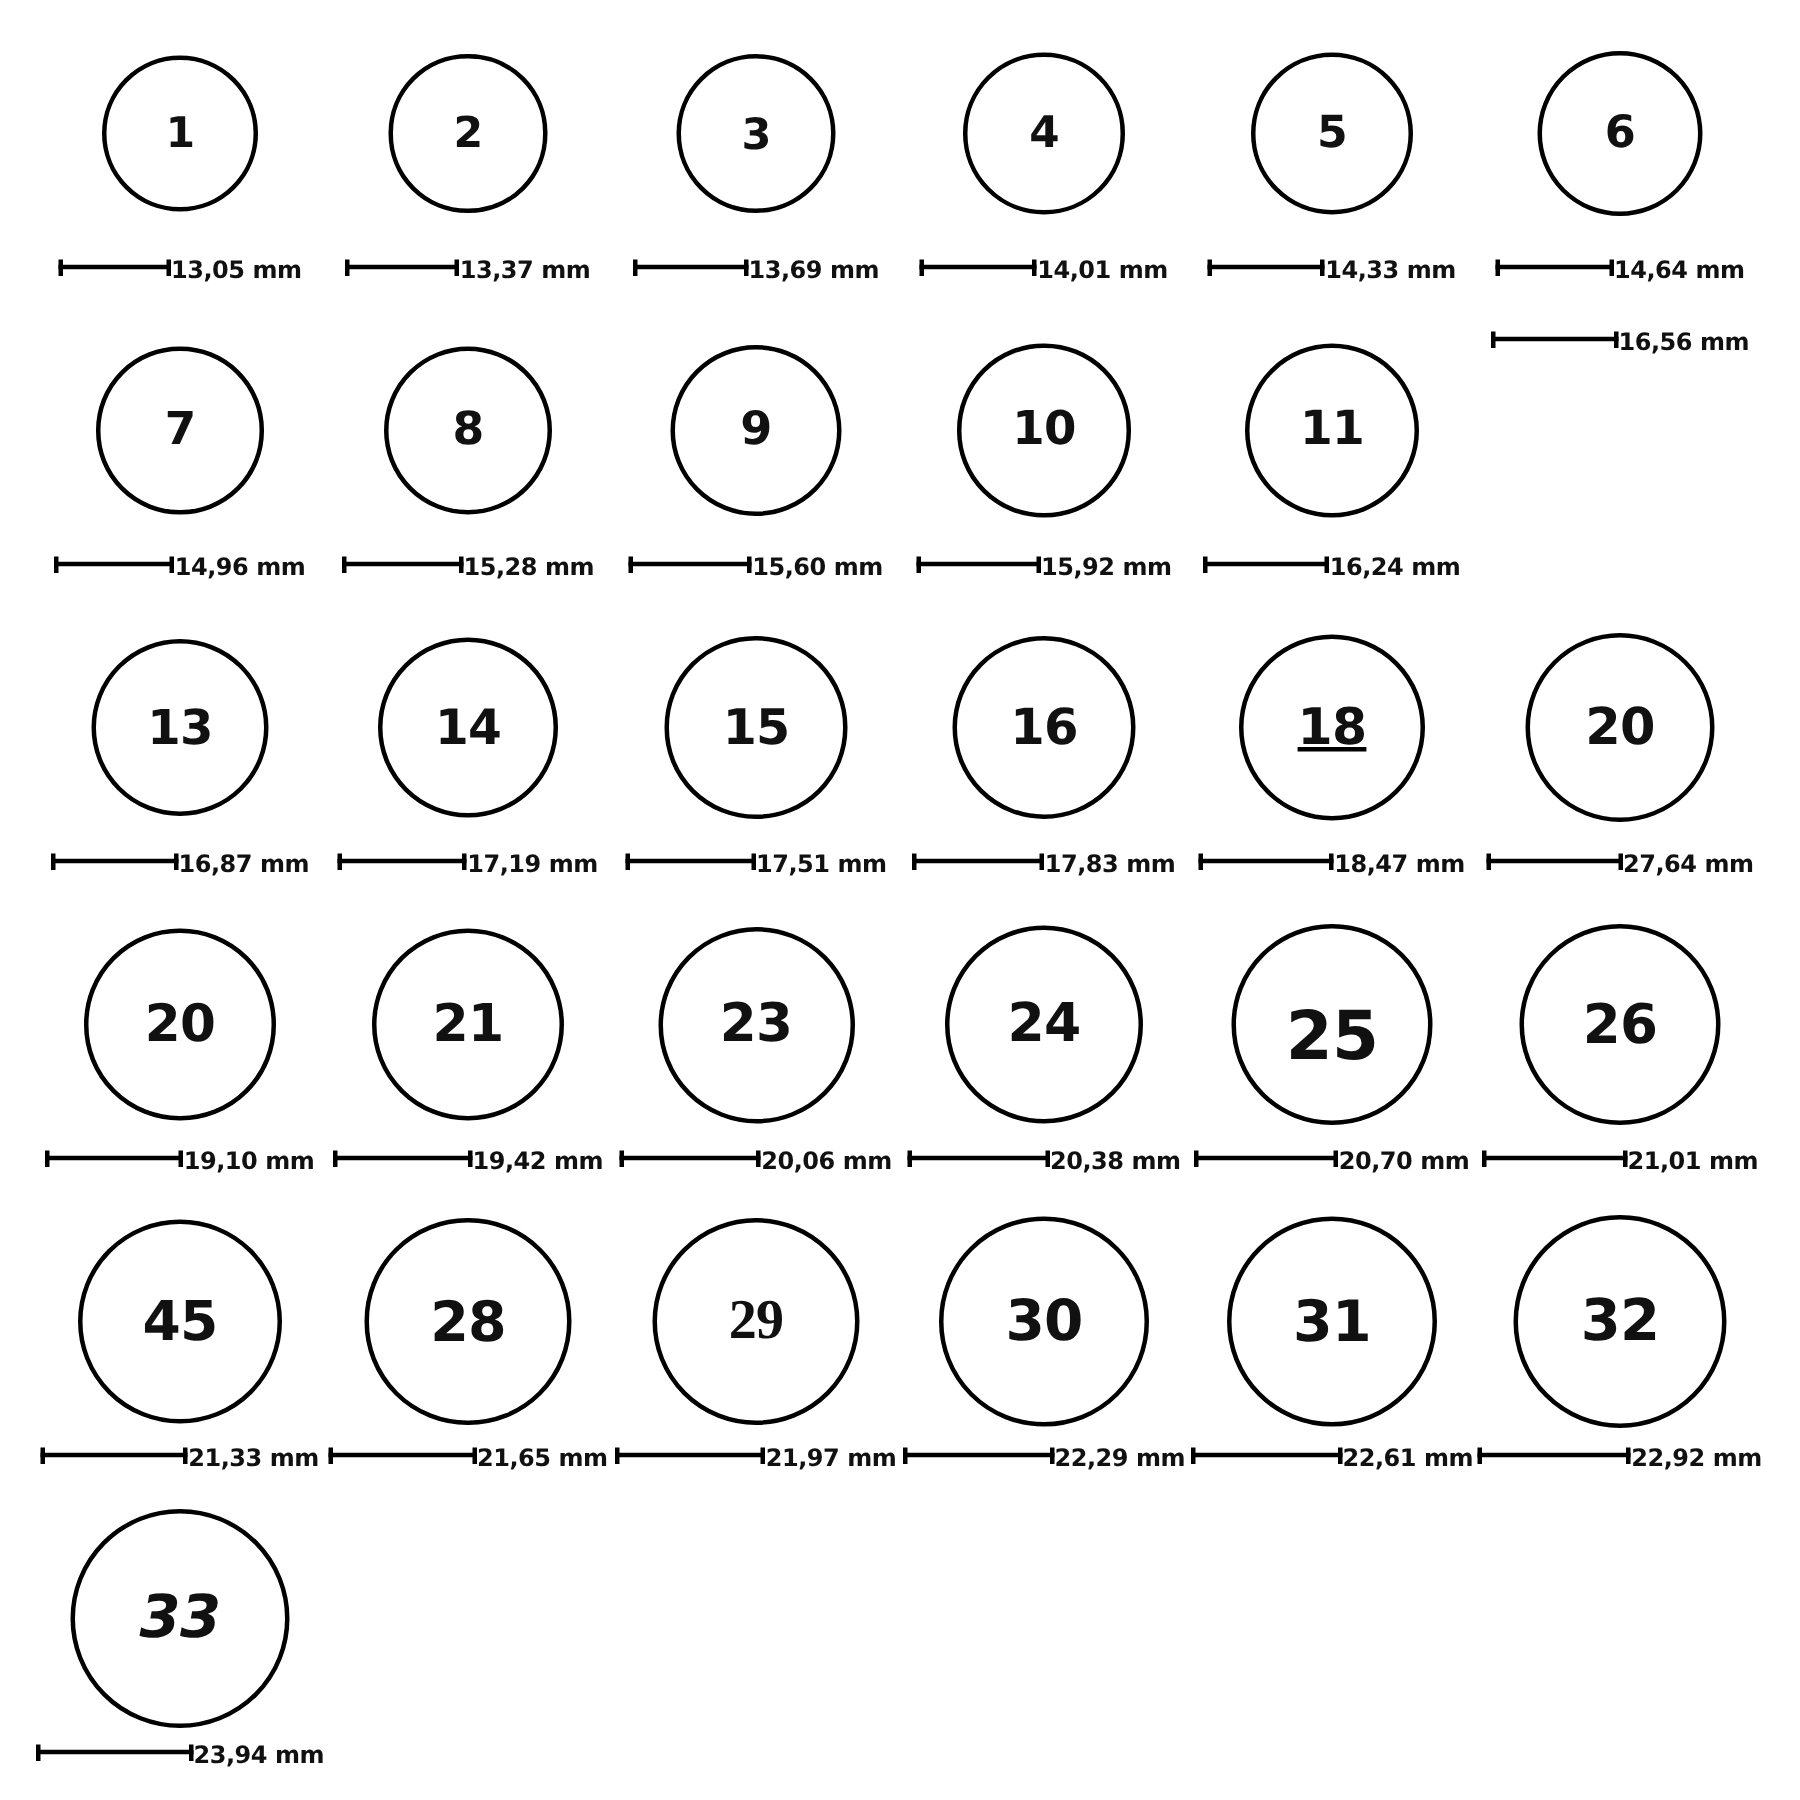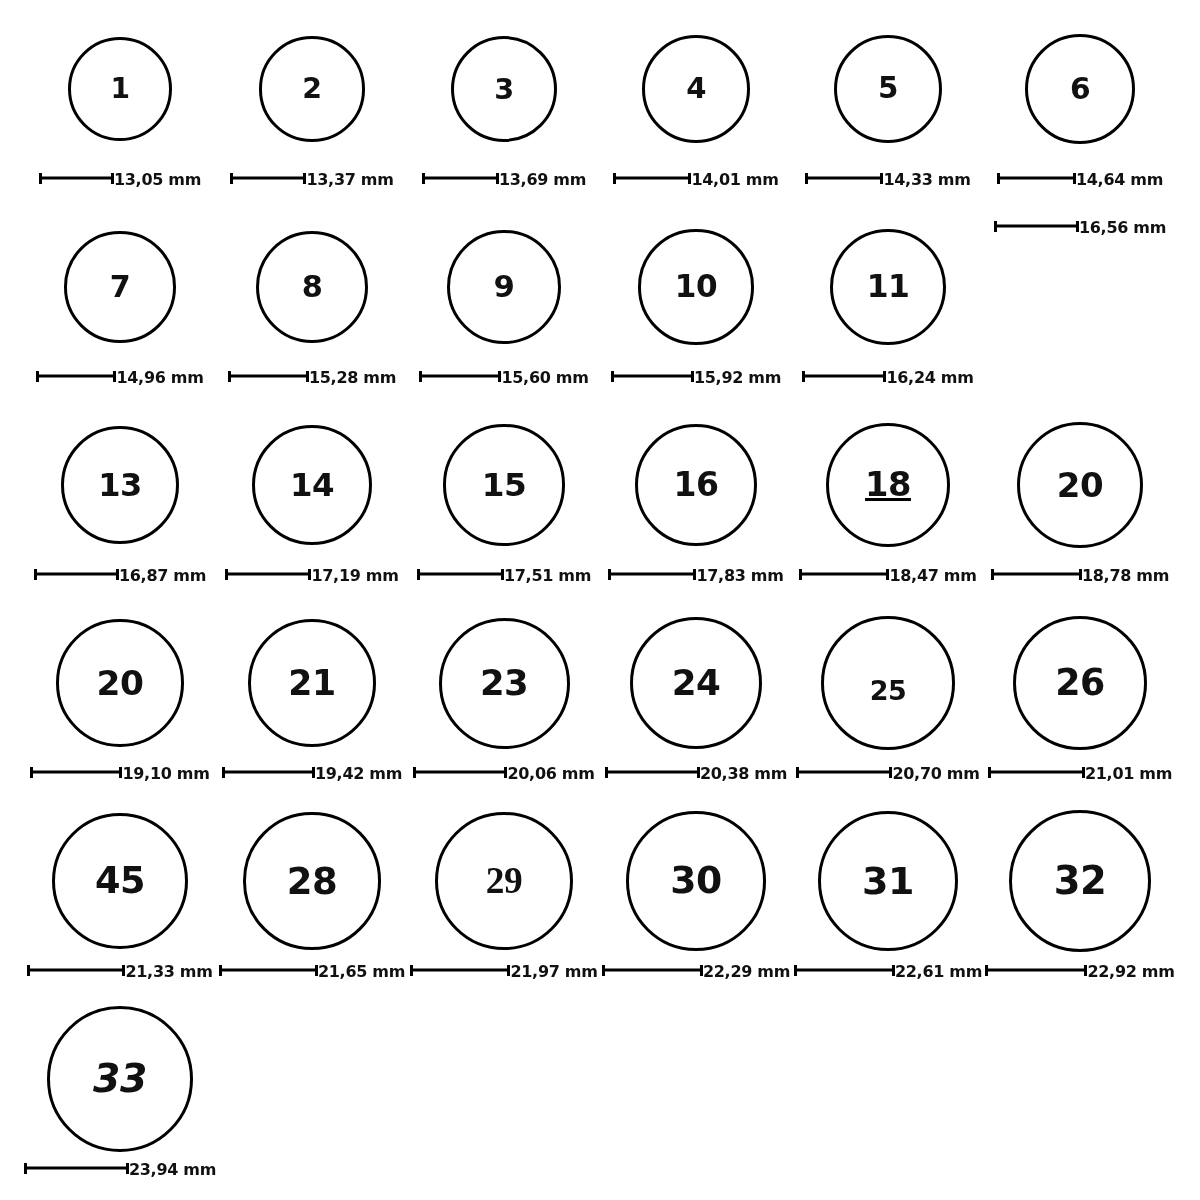--- a/index.html
+++ b/index.html
@@ -356,21 +356,21 @@
           <div class="ring" style="width: 126.1px; height: 126.1px;">
             <span class="ring-num" style="font-size: 34px;">20</span>
           </div>
         </div>
         <div class="meas">
           <div class="caliper" style="width: 91px;">
             <div class="bar"></div>
             <div class="tick left"></div>
             <div class="tick right"></div>
           </div>
-          <div class="mm-label">18,78 mm</div>
+          <div class="mm-label">27,64 mm</div>
         </div>
       </div>
       <div class="cell">
         <div class="ring-wrap">
           <div class="ring" style="width: 127.3px; height: 127.3px;">
             <span class="ring-num" style="font-size: 34.4px;">20</span>
           </div>
         </div>
         <div class="meas">
           <div class="caliper" style="width: 92px;">
@@ -422,21 +422,21 @@
             <div class="bar"></div>
             <div class="tick left"></div>
             <div class="tick right"></div>
           </div>
           <div class="mm-label">20,38 mm</div>
         </div>
       </div>
       <div class="cell">
         <div class="ring-wrap">
           <div class="ring" style="width: 133.5px; height: 133.5px;">
-            <span class="ring-num" style="font-size: 27px; margin-top: 15px;">25</span>
+            <span class="ring-num" style="font-size: 45px; margin-top: 15px;">25</span>
           </div>
         </div>
         <div class="meas">
           <div class="caliper" style="width: 96px;">
             <div class="bar"></div>
             <div class="tick left"></div>
             <div class="tick right"></div>
           </div>
           <div class="mm-label">20,70 mm</div>
         </div>

